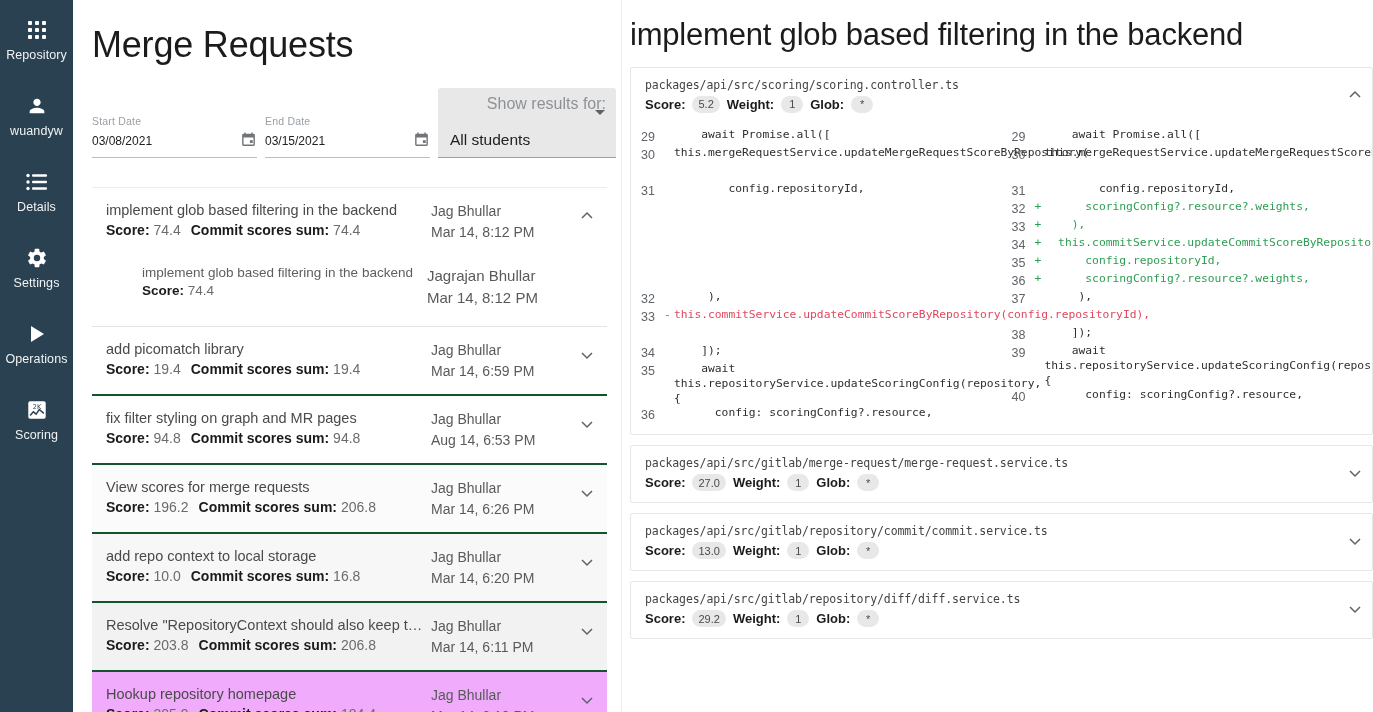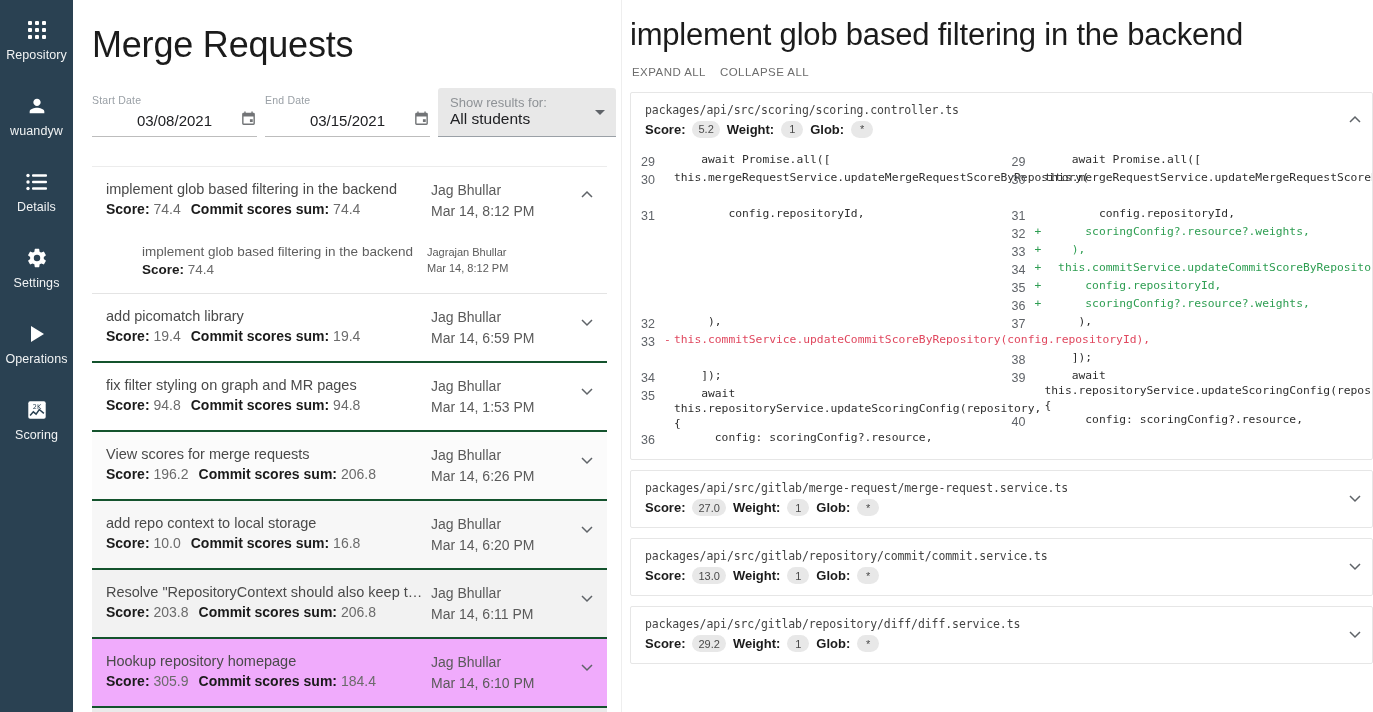--- a/index.html
+++ b/index.html
@@ -49,30 +49,30 @@
   #filters { display: flex; align-items: flex-end; padding: 19px 0 15px 19px; gap: 8px; }
   .date-field { width: 165px; position: relative; }
   .date-field .flabel {
     font-size: 10.5px; color: #9aa0a6; margin-bottom: 4px; letter-spacing: .2px;
   }
   .date-inner {
     display: flex; align-items: center; justify-content: space-between;
     border-bottom: 1px solid #bdbdbd; padding-bottom: 5px;
   }
   .date-inner input {
-    border: none; outline: none; font-size: 15px; color: #202124;
-    font-family: "Liberation Sans", sans-serif; width: 120px; background: transparent; text-align: right;
+    border: none; outline: none; font-size: 12px; color: #202124;
+    font-family: "Liberation Sans", sans-serif; width: 120px; background: transparent;
   }
   .cal-icon { opacity: .72; display:block; }
   .select-field {
     width: 178px; background: #e8e8e8; border-radius: 3px 3px 0 0;
     padding: 7px 10px 8px 12px; position: relative; cursor: pointer;
     border-bottom: 1px solid #9aa0a6;
   }
-  .select-field .flabel { font-size: 13px; color: #8e9296; margin-bottom: 0; }
+  .select-field .flabel { font-size: 16px; color: #8e9296; margin-bottom: 18px; text-align: right; }
   .select-field .sval { font-size: 15.5px; color: #202124; }
   .caret {
     position: absolute; right: 11px; top: 22px;
     width: 0; height: 0; border-left: 5px solid transparent;
     border-right: 5px solid transparent; border-top: 5px solid #5f6368;
   }
 
   
   #mr-list { margin-top: 14px; padding: 0 14px 0 19px; }
   .mr-card {
@@ -102,21 +102,21 @@
   .chev { display:block; }
   .sub-commit {
     display: flex; padding: 10px 6px 16px 50px;
     border-bottom: 1px solid #e4e4e4;
     background: #fff;
   }
   .sub-commit .sc-main { flex: 1; min-width: 0; }
   .sub-commit .sc-title { font-size: 13.5px; color: #5e5e5e; margin-bottom: 3px; }
   .sub-commit .sc-score { font-size: 13.5px; color: #6b6b6b; }
   .sub-commit .sc-score b { color:#1b1b1b; font-weight:700; }
-  .sub-commit .sc-meta { width: 146px; min-width:146px; font-size: 11px; color:#5a5a5a; line-height:1.5; text-align:left;}
+  .sub-commit .sc-meta { width: 146px; min-width:146px; font-size: 15px; color:#5a5a5a; line-height:1.5; text-align:left;}
   .sub-commit .sc-pad { width: 28px; min-width:28px; }
 
   
   .sh1 { background: #fbfbfb; }
   .sh2 { background: #f7f7f7; }
   .sh3 { background: #f2f2f2; }
   .sh4 { background: #f0abfc; }
   .sh5 { background: #eaeaea; }
 
   #left-divider { width: 1px; background: #eeeeee; height: 712px; }
@@ -342,21 +342,21 @@
             </span>
           </div>
         </div>
         <div class="mr-card">
           <div class="mr-main">
             <div class="mr-title">fix filter styling on graph and MR pages</div>
             <div class="mr-scores"><b>Score:</b> <span>94.8</span><span class="sp"></span><b>Commit scores sum:</b> <span>94.8</span></div>
           </div>
           <div class="mr-meta">
             <div>Jag Bhullar</div>
-            <div>Mar 14, 1:53 PM</div>
+            <div>Aug 14, 6:53 PM</div>
           </div>
           <div class="mr-chev">
             <span>
               <svg class="chev" width="14" height="12" viewBox="0 0 14 12" fill="none" stroke="#5f6368" stroke-width="1.5">
                 <path d="M2 4 L7 9 L12 4"></path>
               </svg>
             </span>
           </div>
         </div>
         <div class="mr-card sh1">
@@ -438,24 +438,20 @@
         </div>
       </div>
   </section>
 
   <div id="left-divider"></div>
 
   <section id="right">
 
     <h2 id="detail-title">implement glob based filtering in the backend</h2>
 
-    <div id="detail-actions">
-      <button class="link-btn">EXPAND ALL</button>
-      <button class="link-btn">COLLAPSE ALL</button>
-    </div>
 
     <div id="file-list">
         <div class="file-card">
           <div class="file-head">
             <div class="file-path">packages/api/src/scoring/scoring.controller.ts</div>
             <div class="file-stats">
               <span class="k">Score:</span>
               <span class="chip">5.2</span>
               <span class="k">Weight:</span>
               <span class="chip">1</span>

